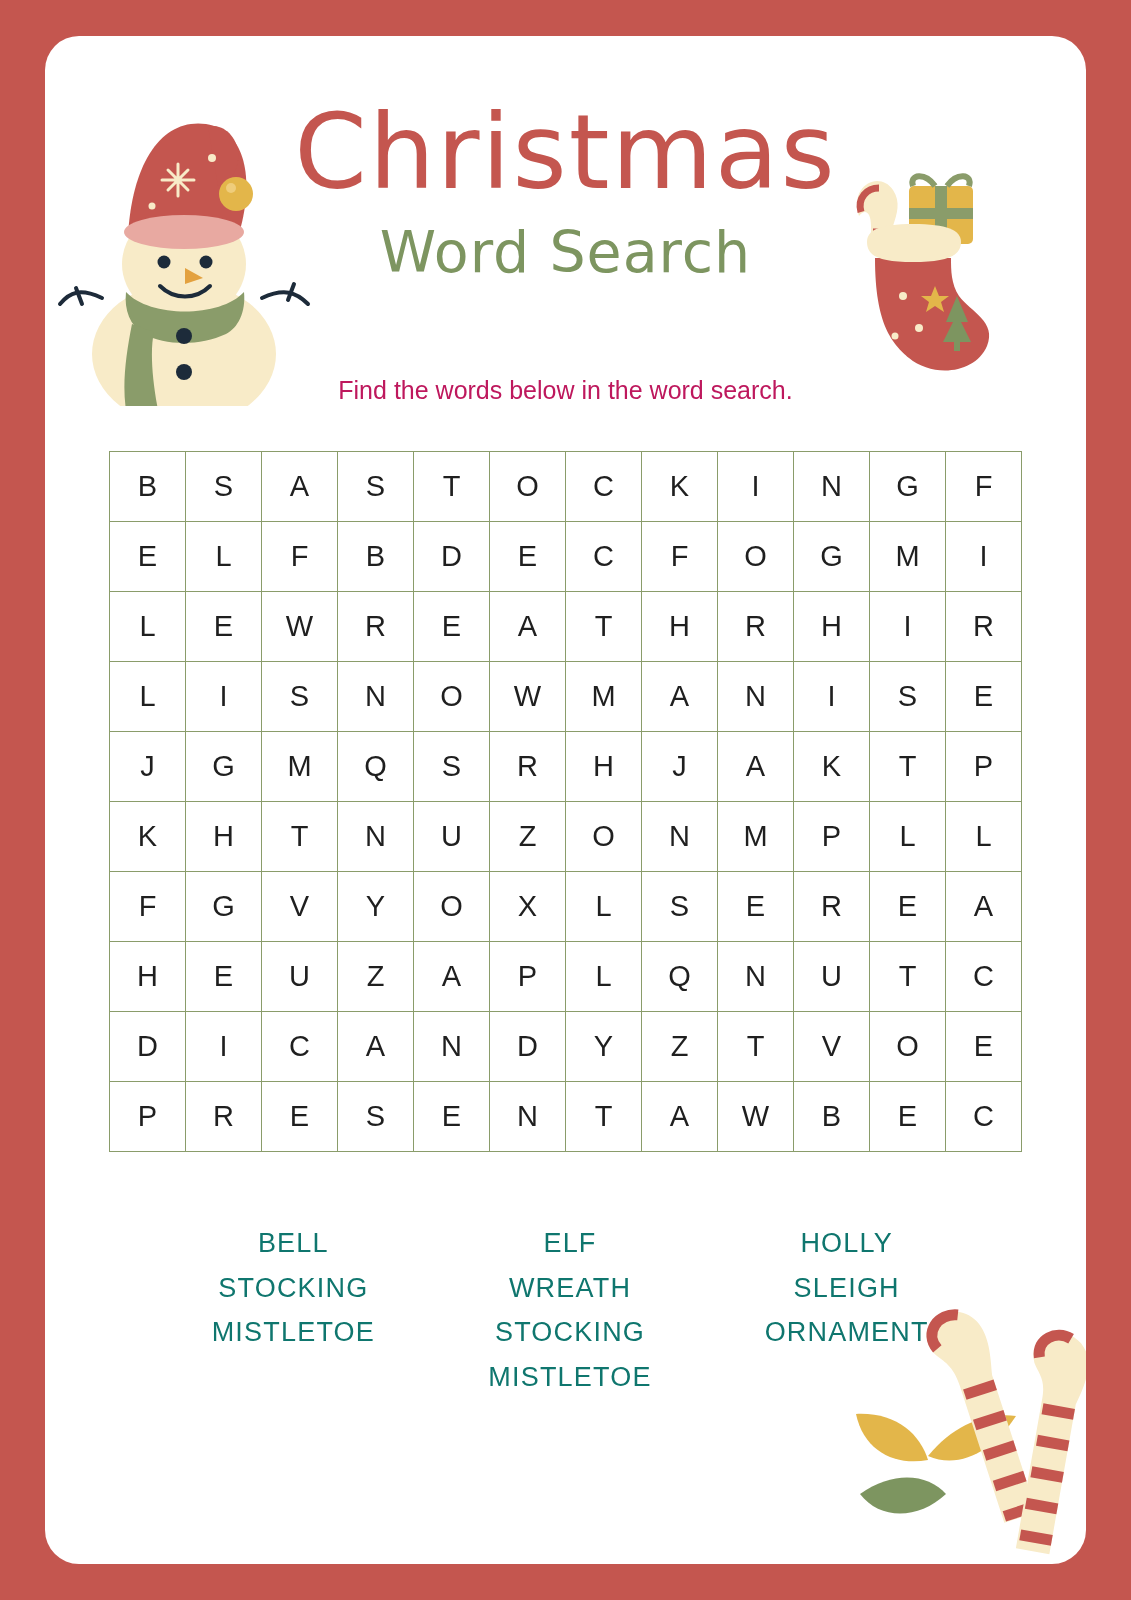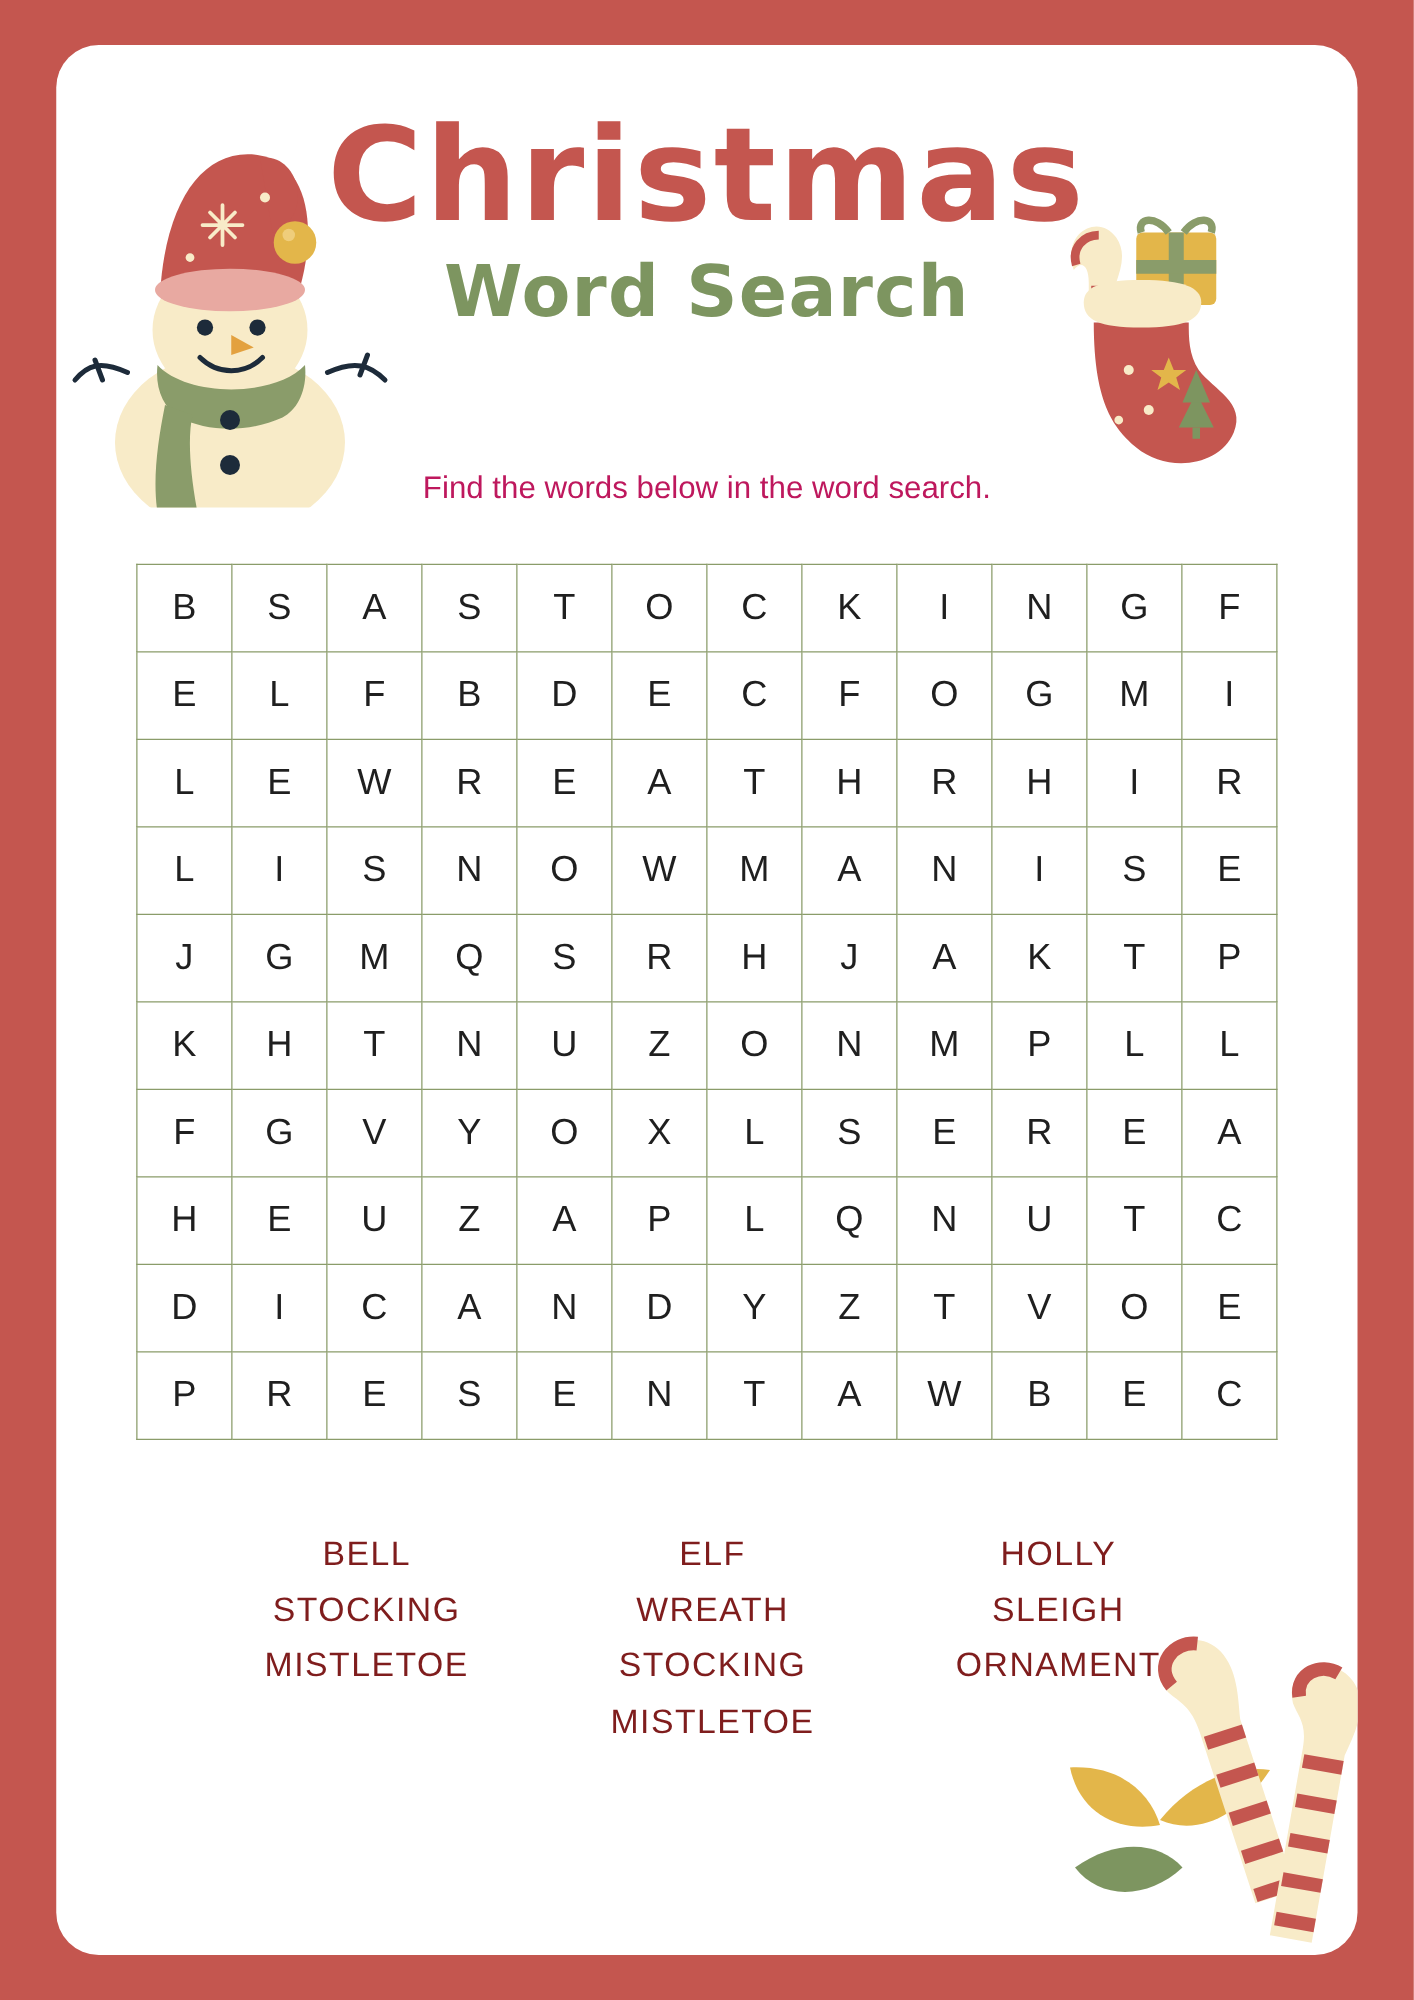--- a/index.html
+++ b/index.html
@@ -33,30 +33,30 @@
     position: absolute;
     left: 0;
     right: 0;
     top: 50px;
     text-align: center;
     pointer-events: none;
   }
   .title-main {
     font-family: "DejaVu Sans", sans-serif;
     font-size: 104px;
-    font-weight: bold;
+    font-weight: normal;
     color: #c4564f;
     letter-spacing: 2px;
     line-height: 1.05;
-    margin: 0;
+    margin: 12px;
   }
   .title-sub {
     font-family: "DejaVu Sans", sans-serif;
     font-size: 57px;
-    font-weight: bold;
+    font-weight: normal;
     color: #7d9560;
     letter-spacing: 1px;
     margin: 6px 0 0 0;
   }
   .instructions {
     position: absolute;
     top: 340px;
     left: 0;
     right: 0;
     text-align: center;
@@ -118,21 +118,21 @@
     width: 830px;
     display: flex;
     justify-content: space-between;
   }
   .word-col {
     flex: 1;
     text-align: center;
   }
   .word {
     font-size: 27px;
-    color: #7f1d1d;
+    color: #0f766e;
     letter-spacing: 1.2px;
     line-height: 1.65;
   }
 </style>
 </head>
 <body>
 
 <div class="page">
 
   <div class="header">

